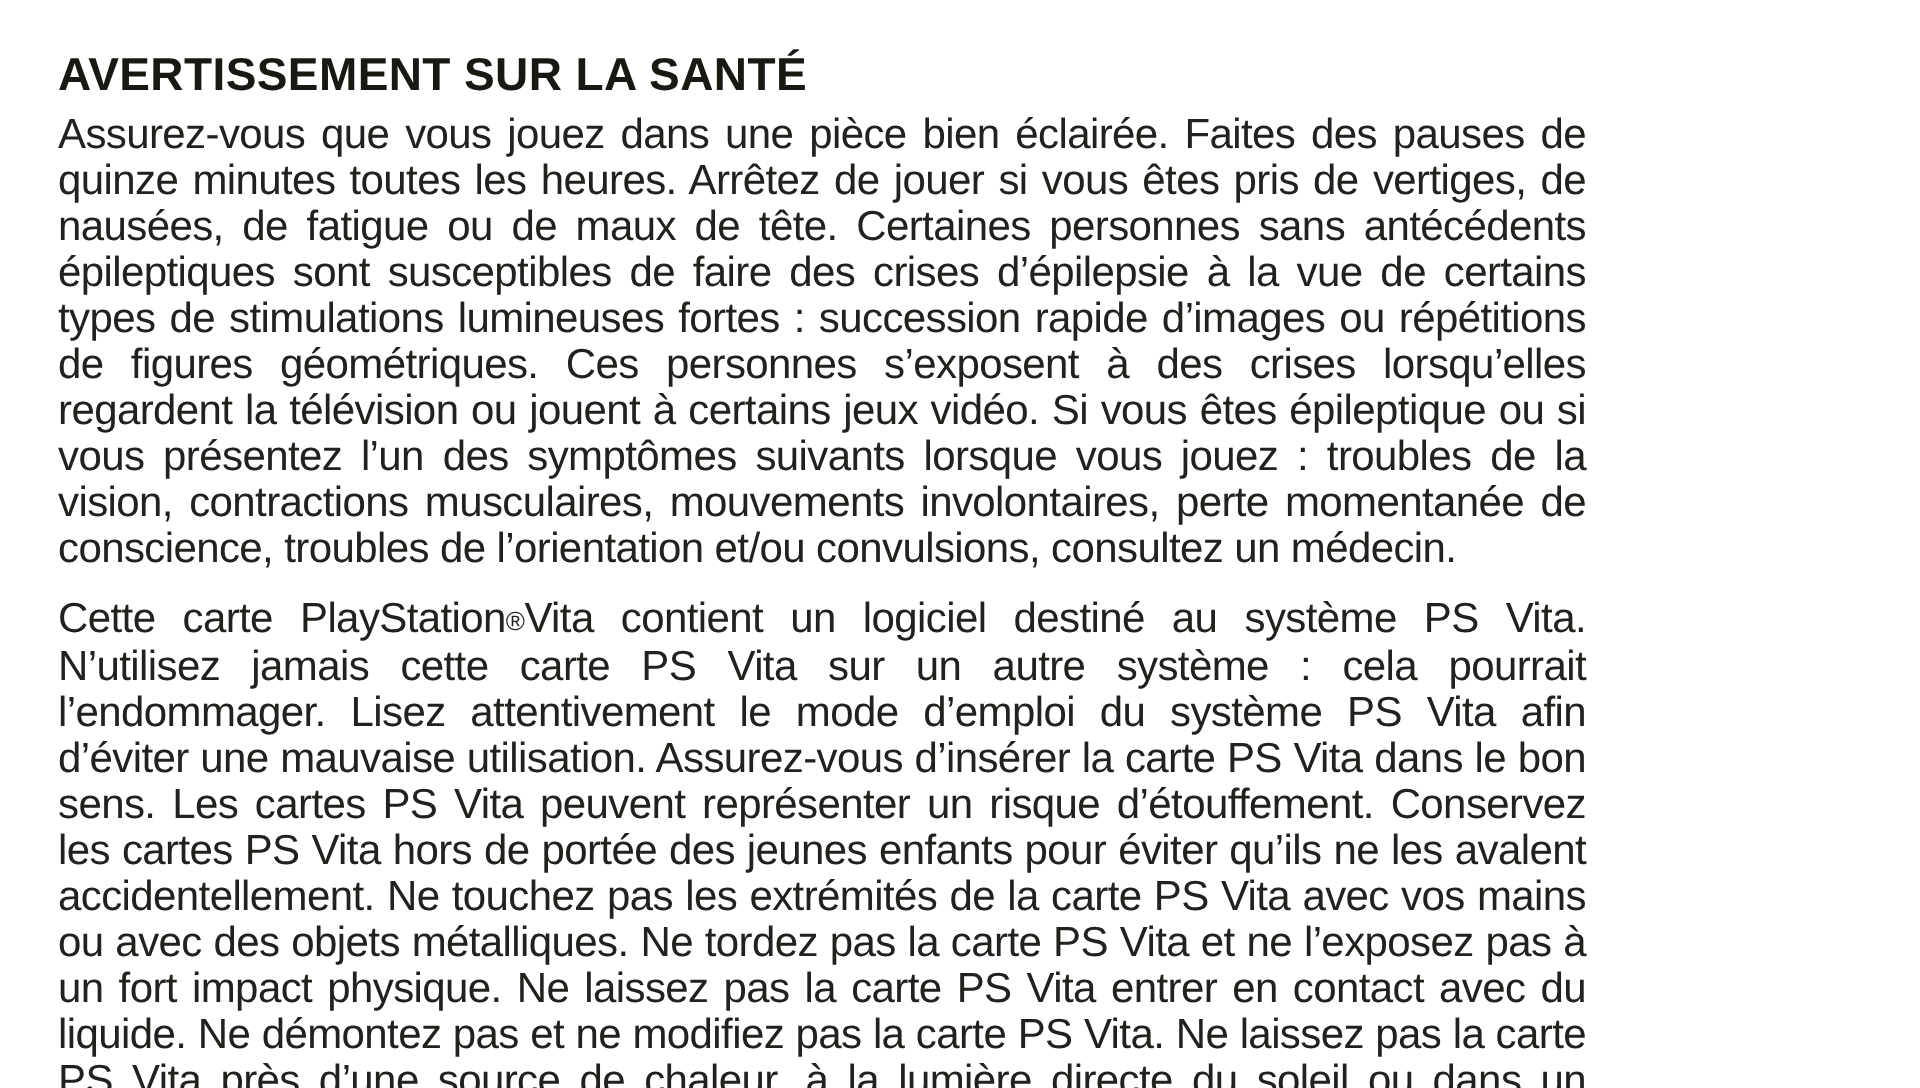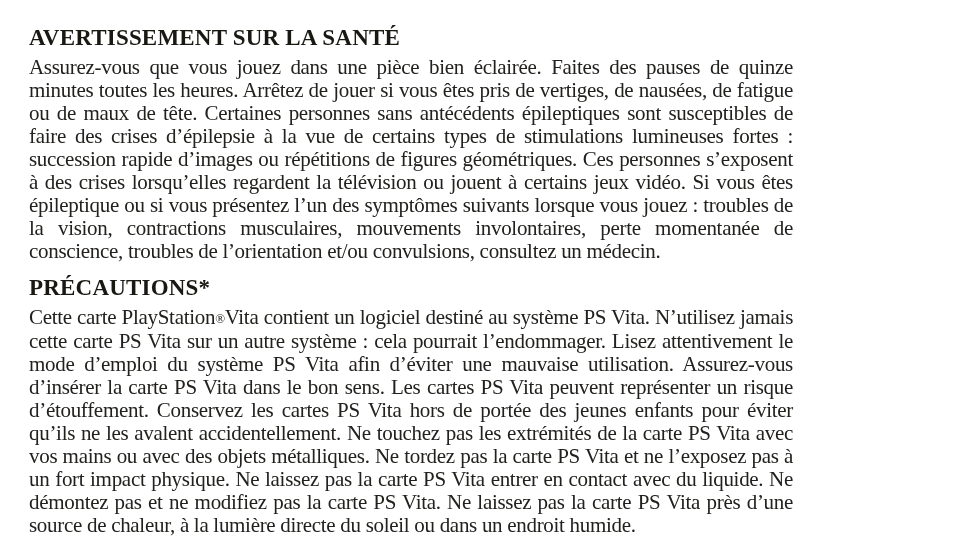--- a/index.html
+++ b/index.html
@@ -7,21 +7,21 @@
     width: 960px;
     height: 544px;
     background: #ffffff;
     overflow: hidden;
   }
   .page {
     box-sizing: border-box;
     width: 822px;
     height: 544px;
     padding: 25px 29px 0 29px;
-    font-family: Liberation Serif, serif;
+    font-family: Liberation Sans, sans-serif;
     color: #1e1d1b;
   }
   .section-heading {
     margin: 0 0 6px 0;
     font-size: 23px;
     line-height: 25px;
     font-weight: bold;
     letter-spacing: 0.2px;
     color: #191813;
   }
@@ -51,19 +51,18 @@
 <body>
 
 <div class="page">
 
   <section class="section">
     <h1 class="section-heading">AVERTISSEMENT SUR LA SANTÉ</h1>
     <p class="body-text">Assurez-vous que vous jouez dans une pièce bien éclairée. Faites des pauses de quinze minutes toutes les heures. Arrêtez de jouer si vous êtes pris de vertiges, de nausées, de fatigue ou de maux de tête. Certaines personnes sans antécédents épileptiques sont susceptibles de faire des crises d’épilepsie à la vue de certains types de stimulations lumineuses fortes : succession rapide d’images ou répétitions de figures géométriques. Ces personnes s’exposent à des crises lorsqu’elles regardent la télévision ou jouent à certains jeux vidéo. Si vous êtes épileptique ou si vous présentez l’un des symptômes suivants lorsque vous jouez : troubles de la vision, contractions musculaires, mouvements involontaires, perte momentanée de conscience, troubles de l’orientation et/ou convulsions, consultez un médecin.</p>
   </section>
 
   <section class="section">
-    <h1 class="section-heading">PRÉCAUTIONS*</h1>
     <p class="body-text"><span>Cette carte PlayStation</span><span class="reg">®</span><span>Vita contient un logiciel destiné au système PS Vita. N’utilisez jamais cette carte PS Vita sur un autre système : cela pourrait l’endommager. Lisez attentivement le mode d’emploi du système PS Vita afin d’éviter une mauvaise utilisation. Assurez-vous d’insérer la carte PS Vita dans le bon sens. Les cartes PS Vita peuvent représenter un risque d’étouffement. Conservez les cartes PS Vita hors de portée des jeunes enfants pour éviter qu’ils ne les avalent accidentellement. Ne touchez pas les extrémités de la carte PS Vita avec vos mains ou avec des objets métalliques. Ne tordez pas la carte PS Vita et ne l’exposez pas à un fort impact physique. Ne laissez pas la carte PS Vita entrer en contact avec du liquide. Ne démontez pas et ne modifiez pas la carte PS Vita. Ne laissez pas la carte PS Vita près d’une source de chaleur, à la lumière directe du soleil ou dans un endroit humide.</span></p>
   </section>
 
   <p class="footnote">*s’applique musculaires aux cartes PS Vita</p>
 
 </div>
 
 </body></html>

